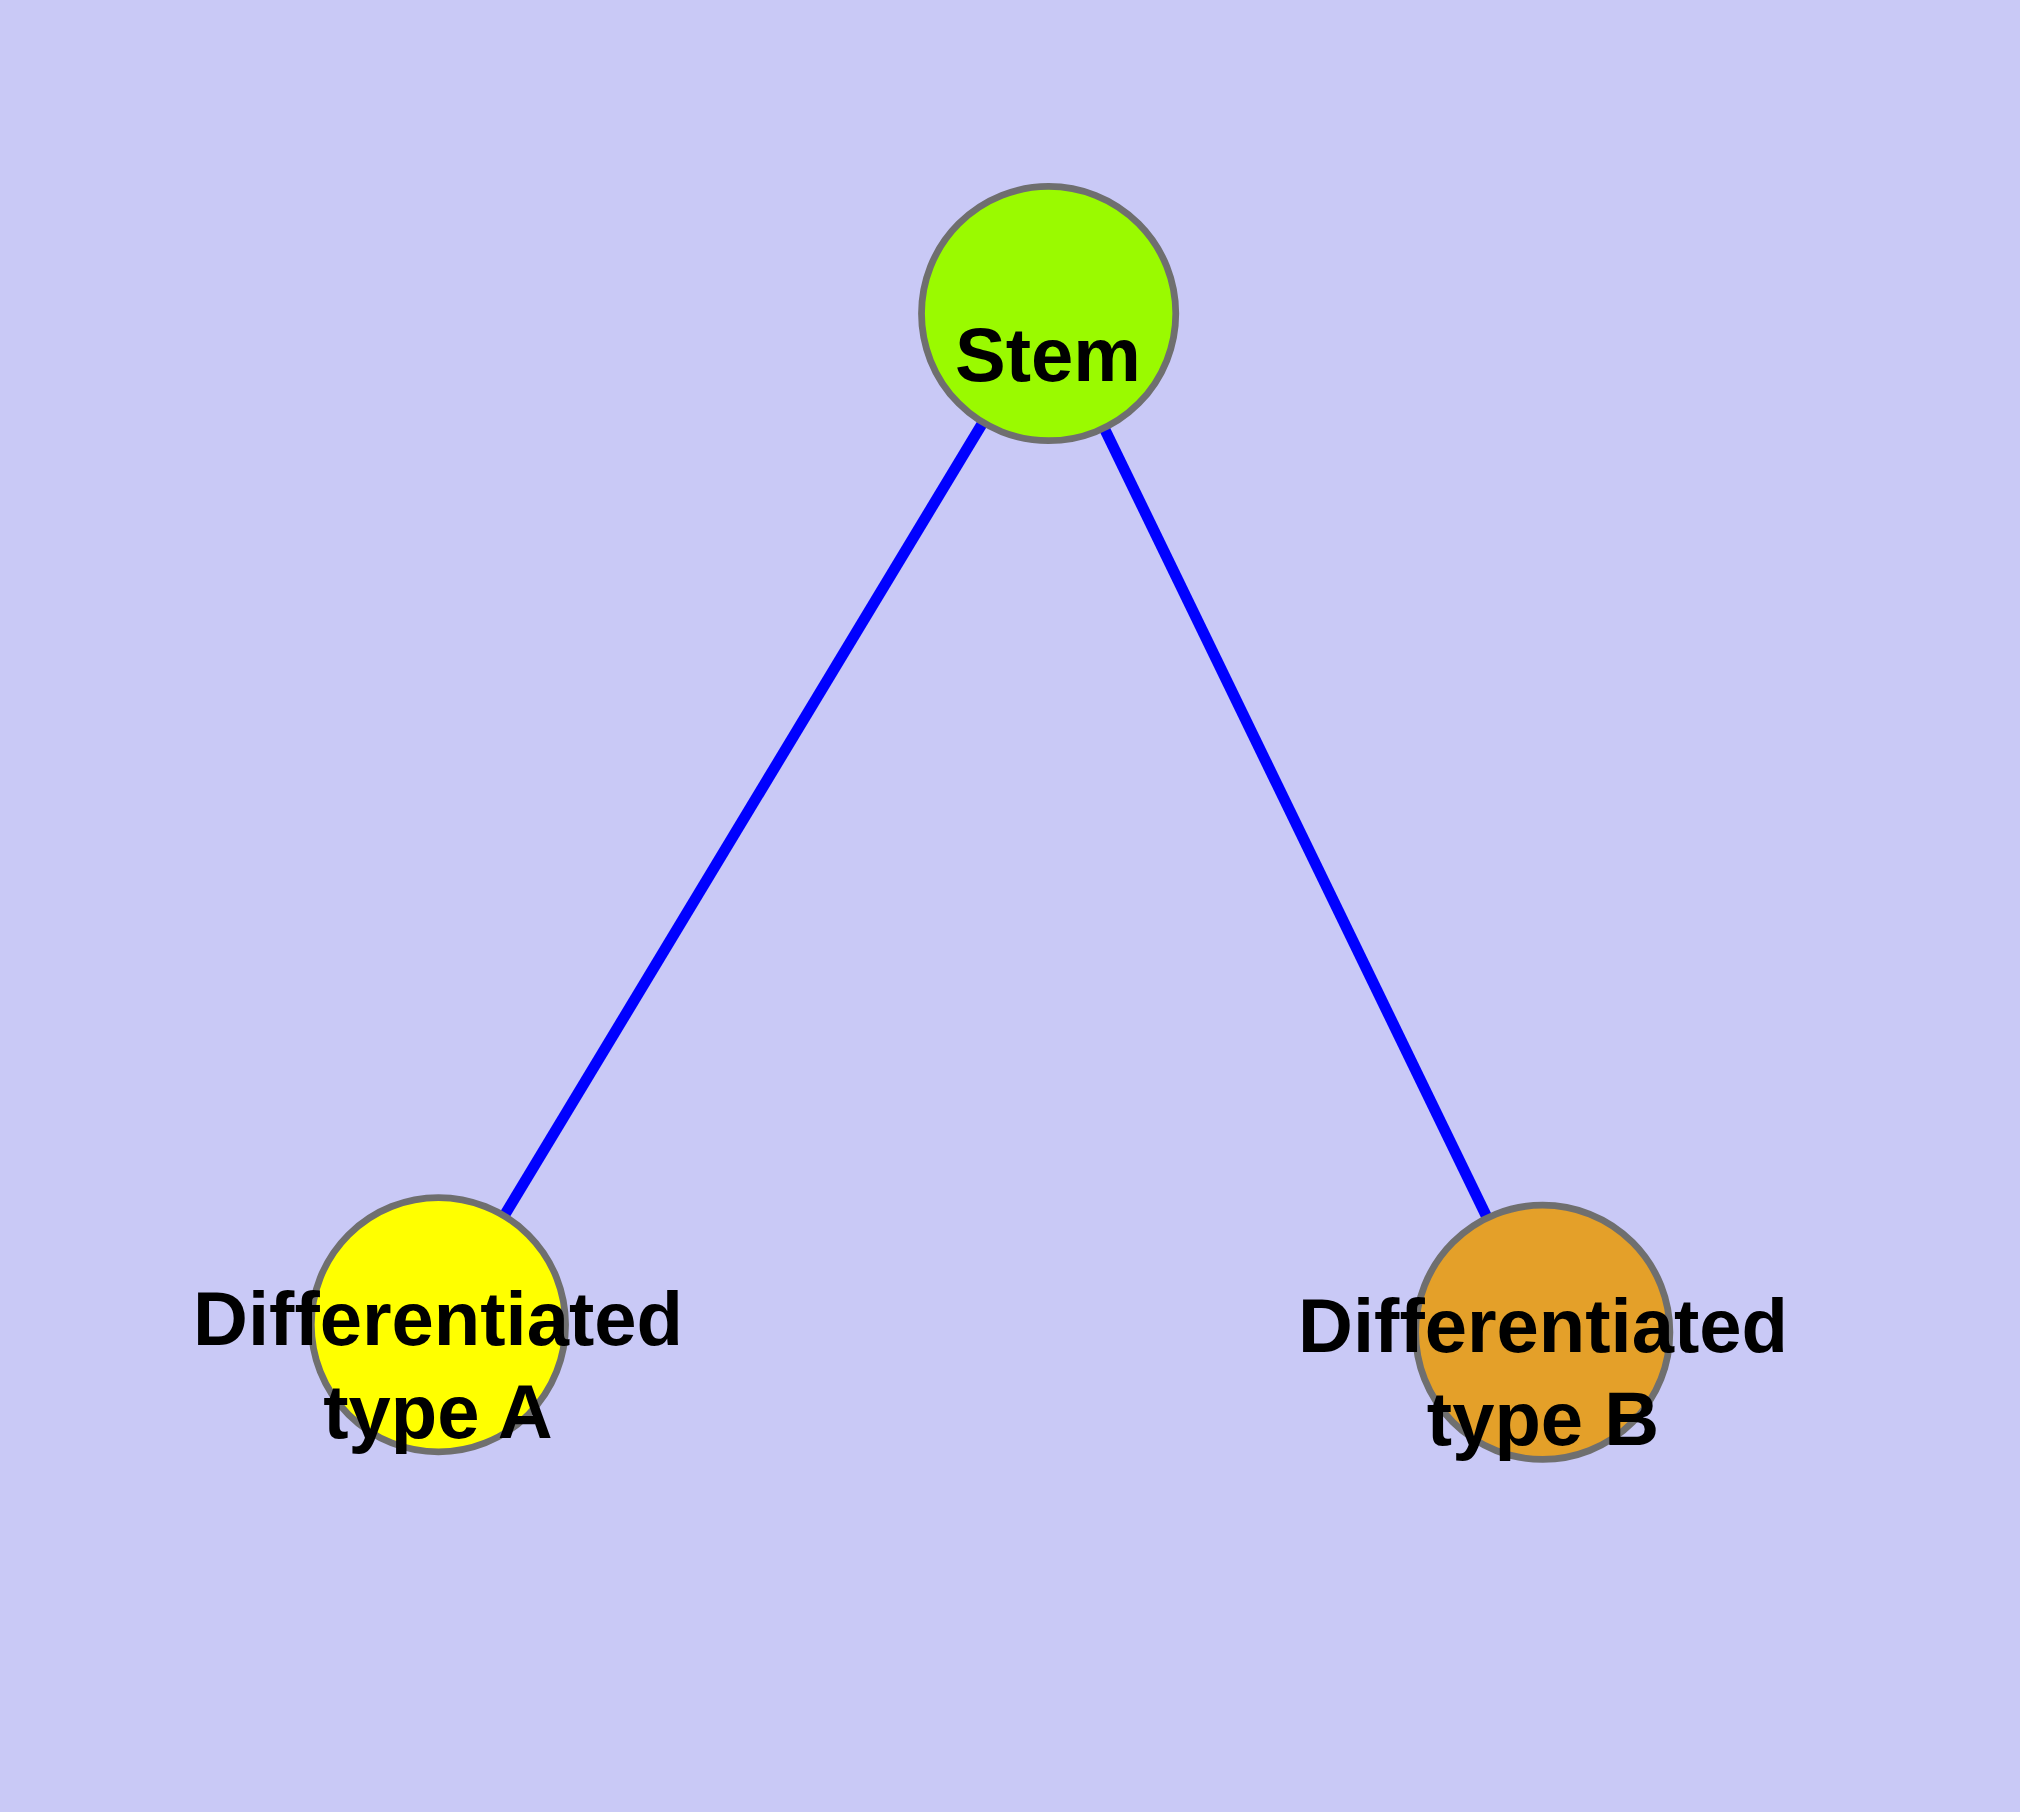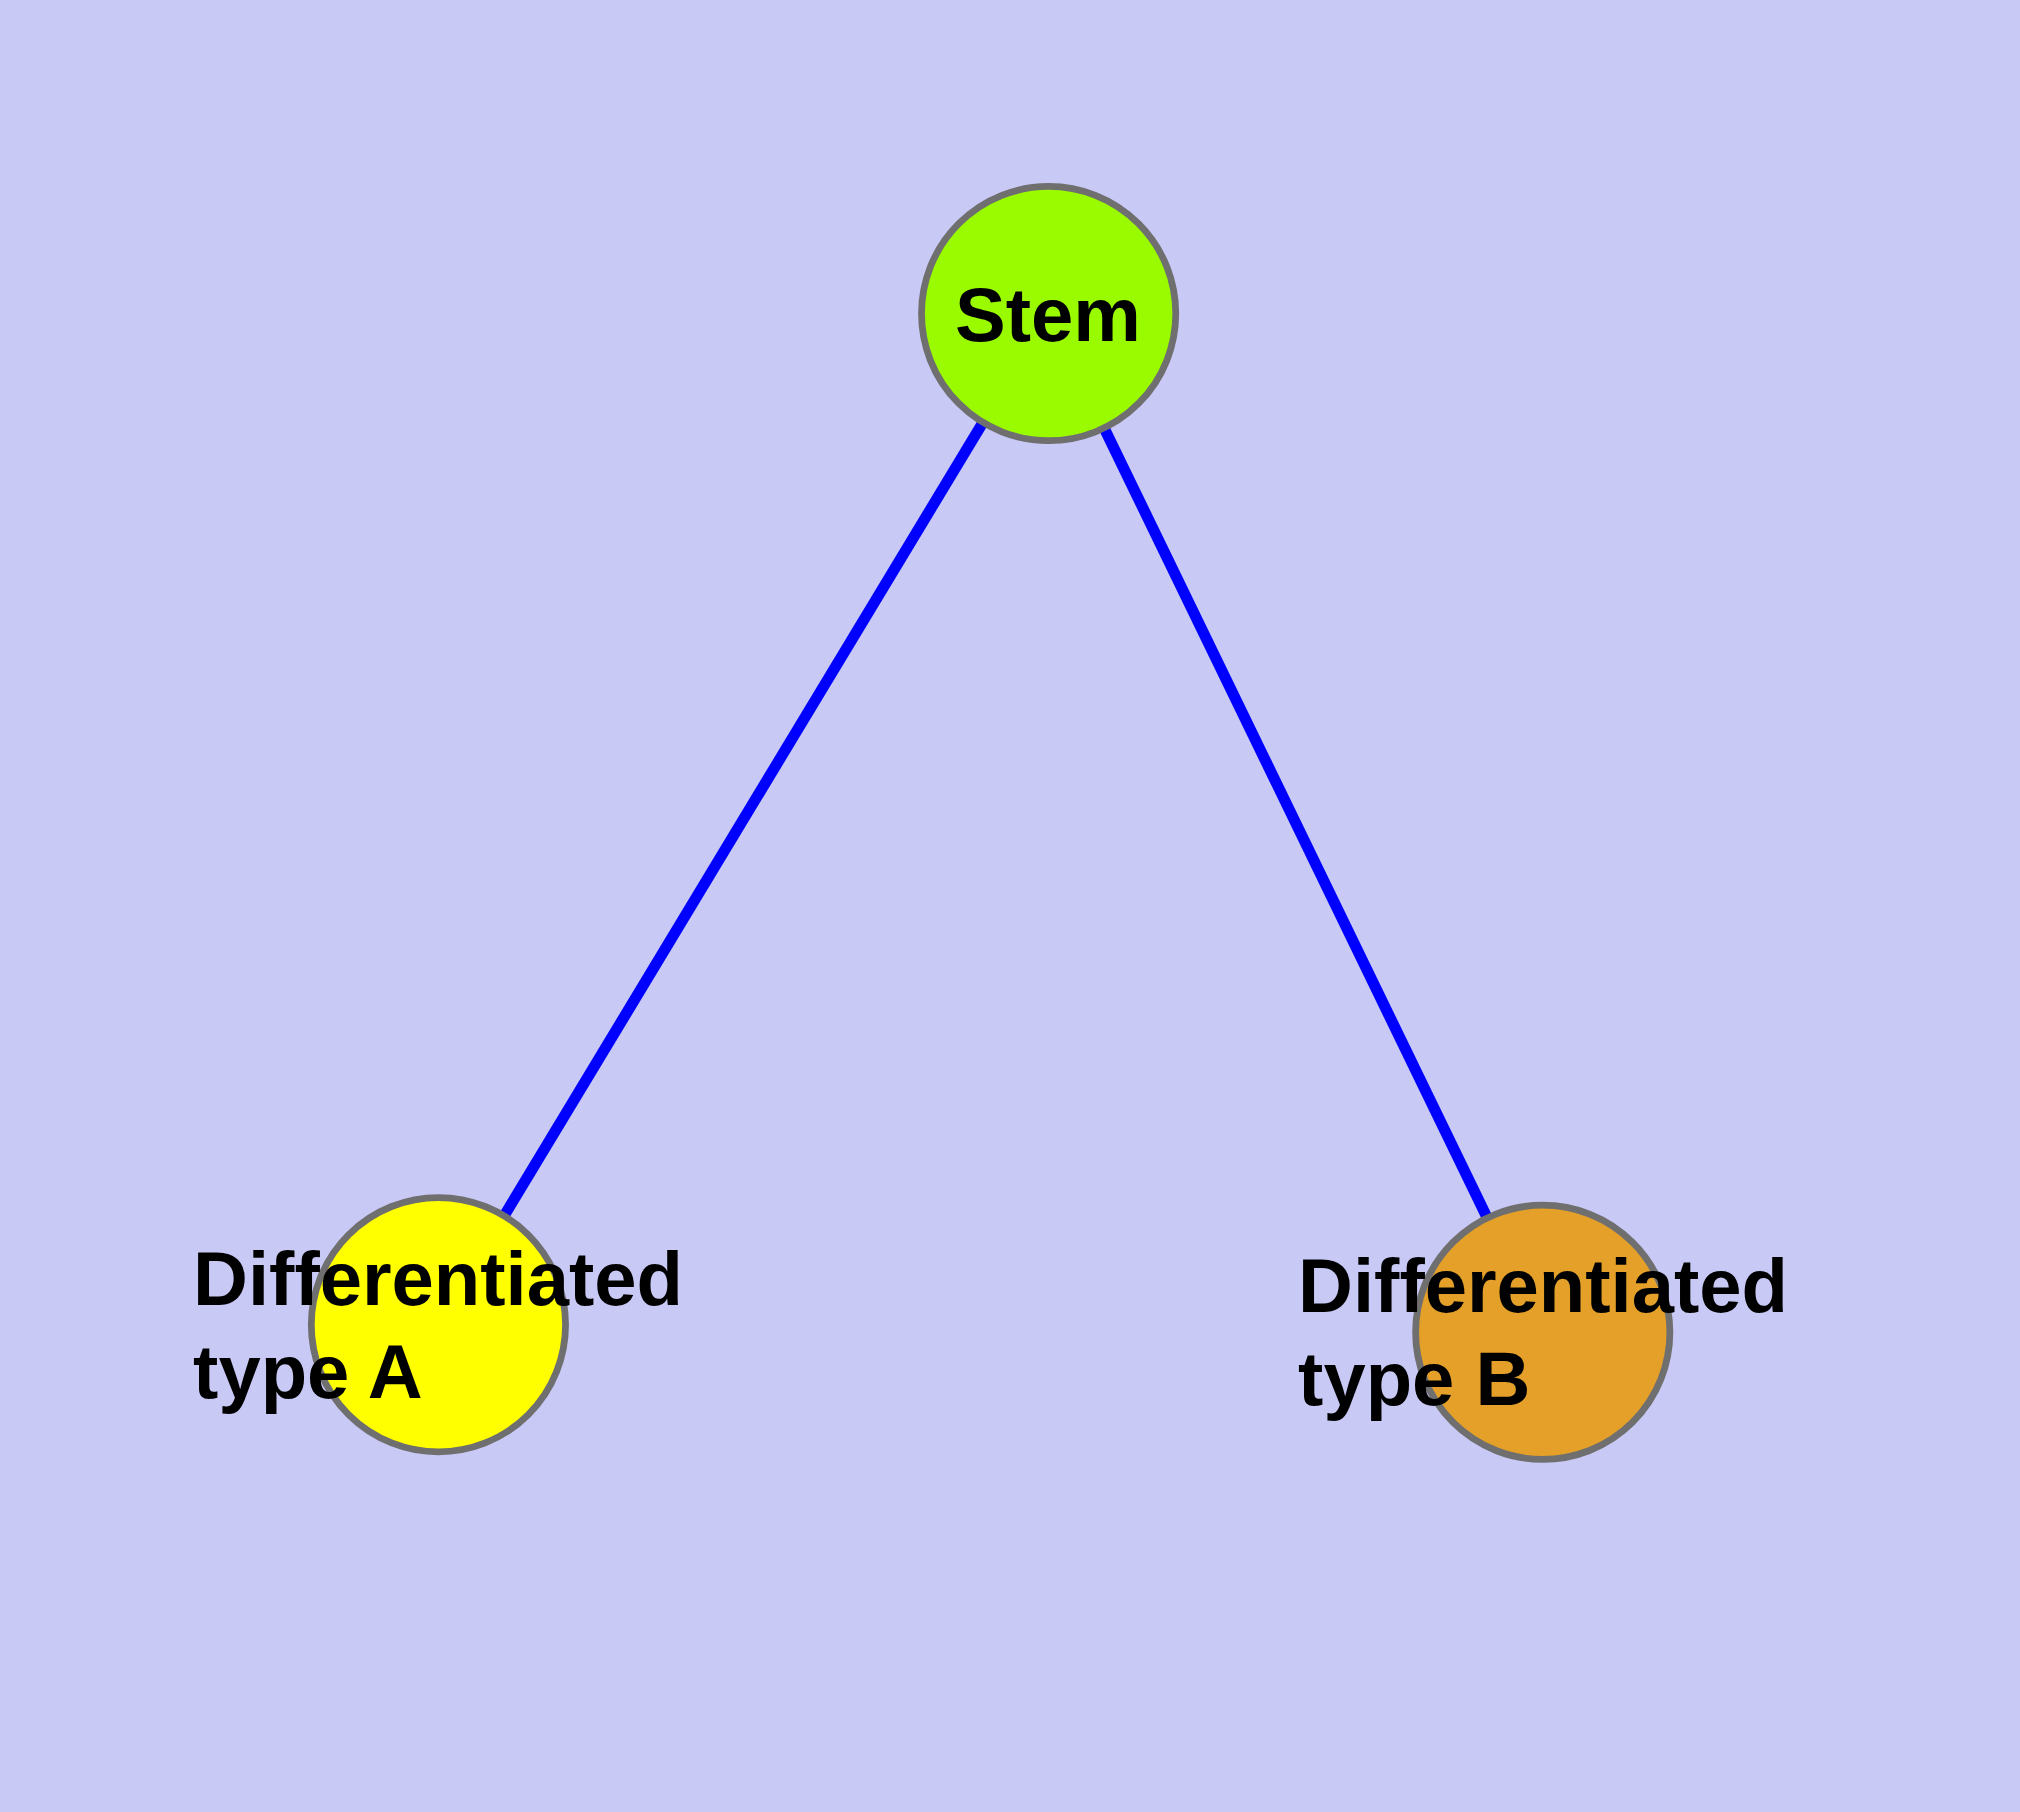--- a/index.html
+++ b/index.html
@@ -21,22 +21,24 @@
     height: 100%;
     display: block;
   }
   .node-label {
     position: absolute;
     transform: translate(-50%, -50%);
     font-weight: bold;
     font-size: 76px;
     line-height: 93px;
     color: #000000;
+    text-align: center;
     white-space: pre-line;
     pointer-events: none;
+    margin-top: 40px;
   }
 </style>
 </head>
 <body>
 
 <div id="stage" style="background: rgb(201, 201, 246);">
   <svg id="graph-svg" viewBox="0 0 2384 2138" xmlns="http://www.w3.org/2000/svg">
     <g id="edges-layer">
         <line x1="1237" y1="370" x2="517" y2="1563" stroke="#0000FF" stroke-width="13"></line>
         <line x1="1237" y1="370" x2="1820" y2="1572" stroke="#0000FF" stroke-width="13"></line>

